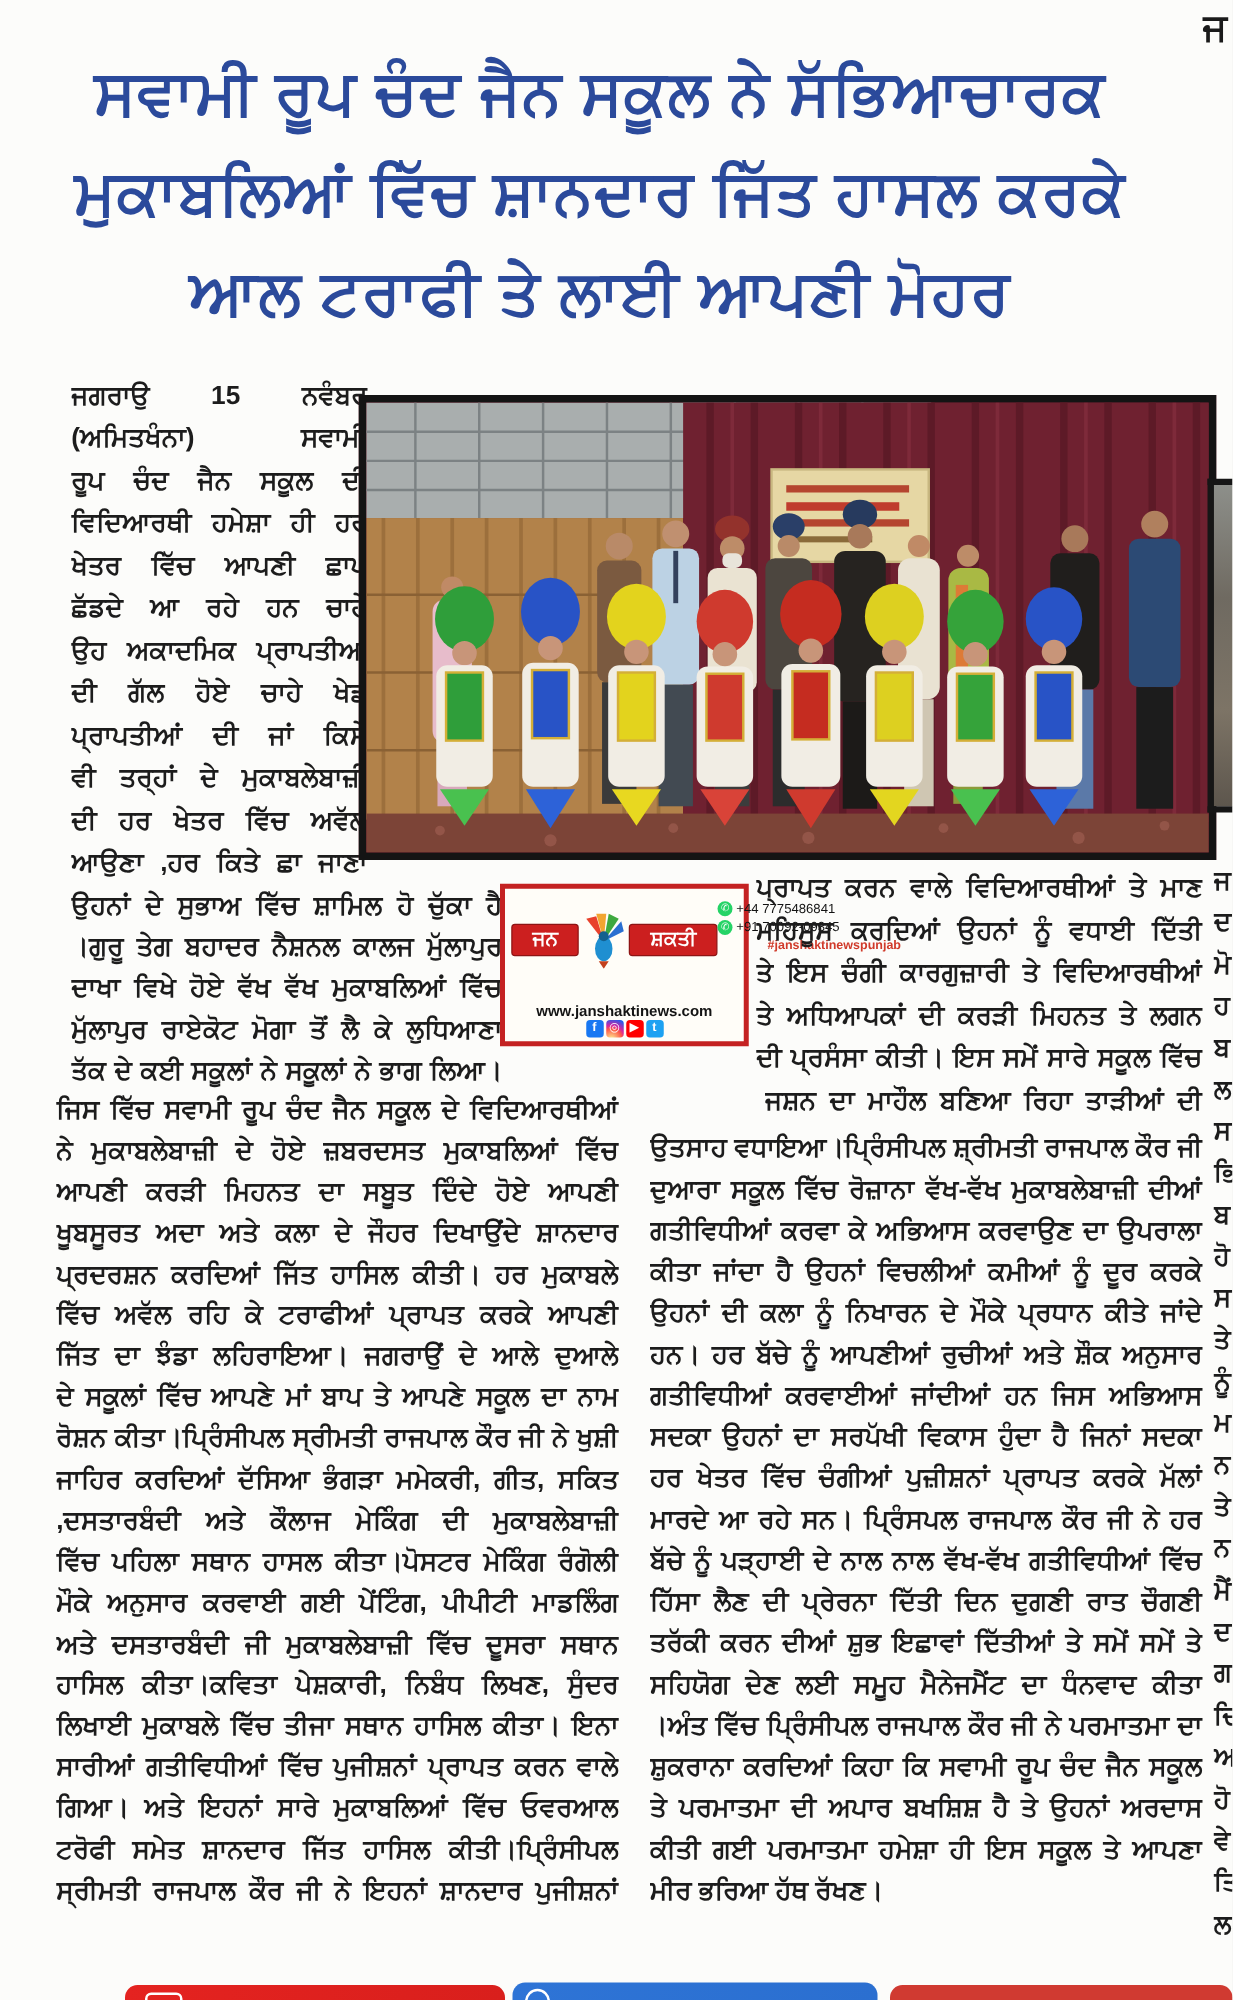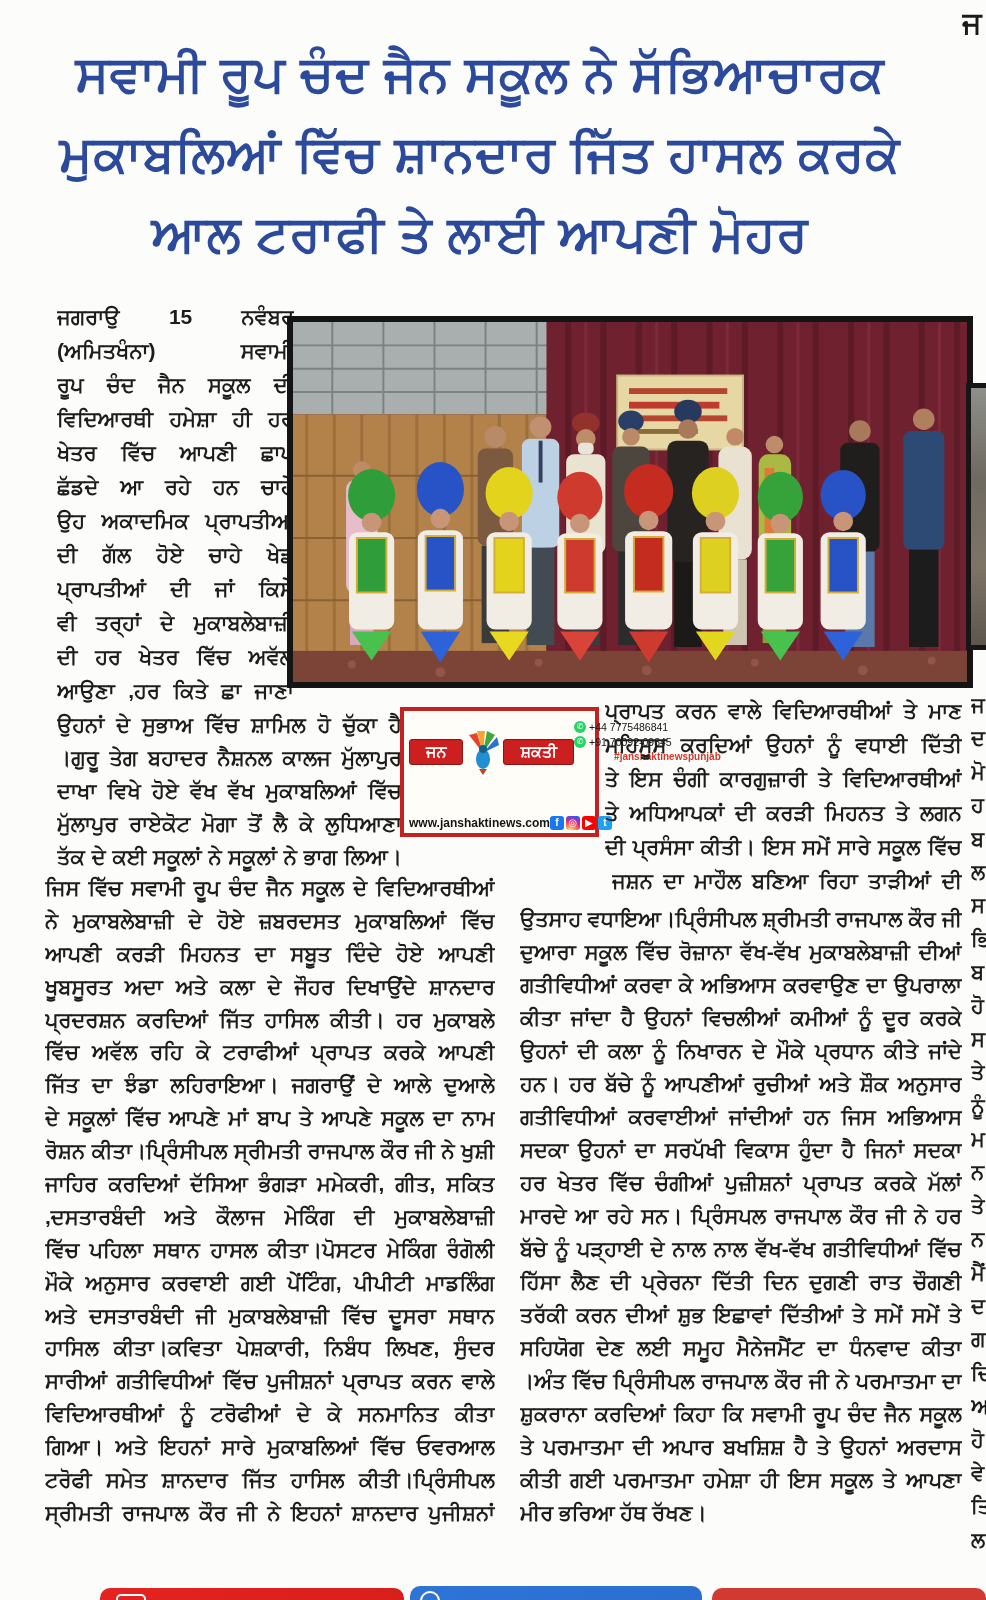--- a/index.html
+++ b/index.html
@@ -43,21 +43,21 @@
   #logo-box{left:400px;top:707px;width:199px;height:130px;border:4px solid #c42222;background:#fffdf8;box-sizing:border-box;padding:4px 5px 3px 5px;display:flex;flex-direction:column;justify-content:space-between;}
   #logo-top{display:flex;flex-direction:row;align-items:flex-start;justify-content:space-between;}
   #brand-row{display:flex;align-items:center;margin-top:14px;}
   .brand-chip{background:#cc1f1f;color:#fff;font-weight:bold;font-size:16px;line-height:20px;padding:2px 16px;border-radius:3px;border:1px solid #8e1414;}
   #brand-art{width:36px;height:46px;margin:0 2px;}
   #contact-col{display:flex;flex-direction:column;align-items:flex-start;gap:3px;margin-top:6px;}
   .phone-row{display:flex;align-items:center;gap:3px;}
   .wa-dot{width:12px;height:12px;border-radius:50%;background:#25d366;color:#fff;font-size:8px;line-height:12px;text-align:center;}
   .phone-num{font-size:10.5px;font-weight:normal;color:#131313;white-space:nowrap;}
   #hashtag{font-size:10px;font-weight:bold;color:#d03a2a;margin-left:40px;}
-  #logo-bottom{display:flex;flex-direction:row;align-items:center;justify-content:space-between;}
+  #logo-bottom{display:flex;flex-direction:column;align-items:center;justify-content:space-between;}
   #website{font-size:12px;font-weight:bold;color:#141414;}
   #social-row{display:flex;gap:2px;}
   .soc{width:14px;height:14px;border-radius:3px;color:#fff;font-size:10px;line-height:14px;text-align:center;font-weight:bold;}
   .soc.fb{background:#1877f2;}
   .soc.ig{background:radial-gradient(circle at 30% 110%,#fdf497 0%,#fd5949 45%,#d6249f 60%,#285aeb 90%);}
   .soc.yt{background:#f00;}
   .soc.tw{background:#1da1f2;}
   
   .footer-bar{position:absolute;top:1588px;height:40px;border-radius:10px 10px 0 0;}
   #bar-red1{left:100px;width:304px;background:linear-gradient(90deg,#e42320,#d91f1c);}
@@ -339,22 +339,22 @@
       <div class="tline">ਵਿੱਚ ਅਵੱਲ ਰਹਿ ਕੇ ਟਰਾਫੀਆਂ ਪ੍ਰਾਪਤ ਕਰਕੇ ਆਪਣੀ</div>
       <div class="tline">ਜਿੱਤ ਦਾ ਝੰਡਾ ਲਹਿਰਾਇਆ। ਜਗਰਾਉਂ ਦੇ ਆਲੇ ਦੁਆਲੇ</div>
       <div class="tline">ਦੇ ਸਕੂਲਾਂ ਵਿੱਚ ਆਪਣੇ ਮਾਂ ਬਾਪ ਤੇ ਆਪਣੇ ਸਕੂਲ ਦਾ ਨਾਮ</div>
       <div class="tline">ਰੋਸ਼ਨ ਕੀਤਾ।ਪ੍ਰਿੰਸੀਪਲ ਸ੍ਰੀਮਤੀ ਰਾਜਪਾਲ ਕੌਰ ਜੀ ਨੇ ਖੁਸ਼ੀ</div>
       <div class="tline">ਜਾਹਿਰ ਕਰਦਿਆਂ ਦੱਸਿਆ ਭੰਗੜਾ ਮਮੇਕਰੀ, ਗੀਤ, ਸਕਿਤ</div>
       <div class="tline">,ਦਸਤਾਰਬੰਦੀ ਅਤੇ ਕੌਲਾਜ ਮੇਕਿੰਗ   ਦੀ ਮੁਕਾਬਲੇਬਾਜ਼ੀ</div>
       <div class="tline">ਵਿੱਚ ਪਹਿਲਾ ਸਥਾਨ ਹਾਸਲ ਕੀਤਾ।ਪੋਸਟਰ ਮੇਕਿੰਗ ਰੰਗੋਲੀ</div>
       <div class="tline">ਮੌਕੇ ਅਨੁਸਾਰ ਕਰਵਾਈ ਗਈ ਪੇਂਟਿੰਗ, ਪੀਪੀਟੀ ਮਾਡਲਿੰਗ</div>
       <div class="tline">ਅਤੇ ਦਸਤਾਰਬੰਦੀ ਜੀ ਮੁਕਾਬਲੇਬਾਜ਼ੀ ਵਿੱਚ ਦੂਸਰਾ ਸਥਾਨ</div>
       <div class="tline">ਹਾਸਿਲ ਕੀਤਾ।ਕਵਿਤਾ ਪੇਸ਼ਕਾਰੀ, ਨਿਬੰਧ ਲਿਖਣ, ਸੁੰਦਰ</div>
+      <div class="tline">ਲਿਖਾਈ ਮੁਕਾਬਲੇ ਵਿੱਚ ਤੀਜਾ ਸਥਾਨ ਹਾਸਿਲ ਕੀਤਾ। ਇਨਾ</div>
       <div class="tline">ਸਾਰੀਆਂ ਗਤੀਵਿਧੀਆਂ ਵਿੱਚ ਪੁਜੀਸ਼ਨਾਂ ਪ੍ਰਾਪਤ ਕਰਨ ਵਾਲੇ</div>
-      <div class="tline">ਵਿਦਿਆਰਥੀਆਂ ਨੂੰ ਟਰੋਫੀਆਂ ਦੇ ਕੇ ਸਨਮਾਨਿਤ ਕੀਤਾ</div>
       <div class="tline">ਗਿਆ। ਅਤੇ ਇਹਨਾਂ ਸਾਰੇ ਮੁਕਾਬਲਿਆਂ ਵਿੱਚ ਓਵਰਆਲ</div>
       <div class="tline">ਟਰੋਫੀ ਸਮੇਤ ਸ਼ਾਨਦਾਰ ਜਿੱਤ ਹਾਸਿਲ ਕੀਤੀ।ਪ੍ਰਿੰਸੀਪਲ</div>
       <div class="tline">ਸ੍ਰੀਮਤੀ ਰਾਜਪਾਲ ਕੌਰ ਜੀ ਨੇ ਇਹਨਾਂ ਸ਼ਾਨਦਾਰ ਪੁਜੀਸ਼ਨਾਂ</div>
     </div>
   <div class="abs body-block" id="col-right-main">
       <div class="tline">ਉਤਸਾਹ ਵਧਾਇਆ।ਪ੍ਰਿੰਸੀਪਲ ਸ਼੍ਰੀਮਤੀ ਰਾਜਪਾਲ ਕੌਰ ਜੀ</div>
       <div class="tline">ਦੁਆਰਾ ਸਕੂਲ ਵਿੱਚ ਰੋਜ਼ਾਨਾ ਵੱਖ-ਵੱਖ ਮੁਕਾਬਲੇਬਾਜ਼ੀ ਦੀਆਂ</div>
       <div class="tline">ਗਤੀਵਿਧੀਆਂ ਕਰਵਾ ਕੇ ਅਭਿਆਸ ਕਰਵਾਉਣ ਦਾ ਉਪਰਾਲਾ</div>
       <div class="tline">ਕੀਤਾ ਜਾਂਦਾ ਹੈ ਉਹਨਾਂ ਵਿਚਲੀਆਂ ਕਮੀਆਂ ਨੂੰ ਦੂਰ ਕਰਕੇ</div>
       <div class="tline">ਉਹਨਾਂ ਦੀ ਕਲਾ ਨੂੰ ਨਿਖਾਰਨ ਦੇ ਮੌਕੇ ਪ੍ਰਧਾਨ ਕੀਤੇ ਜਾਂਦੇ</div>

